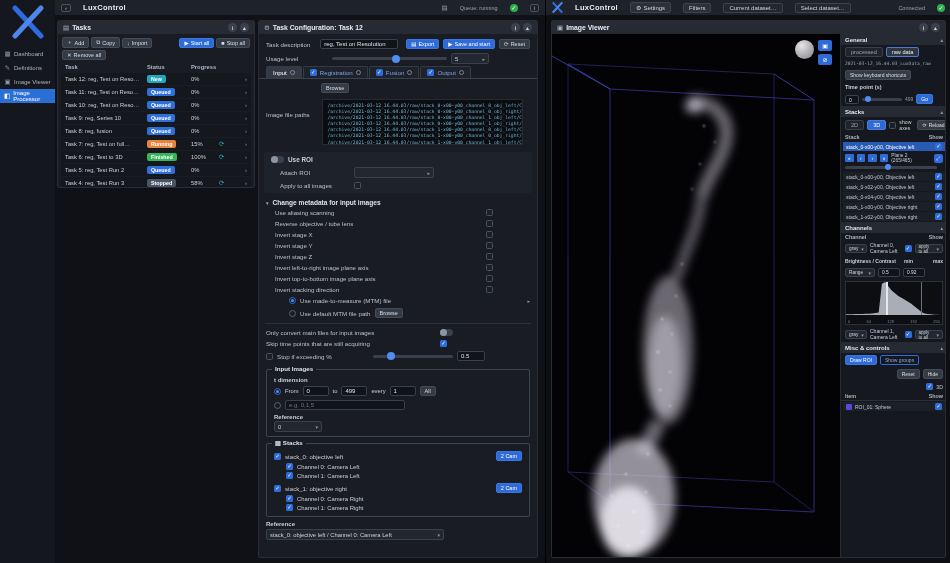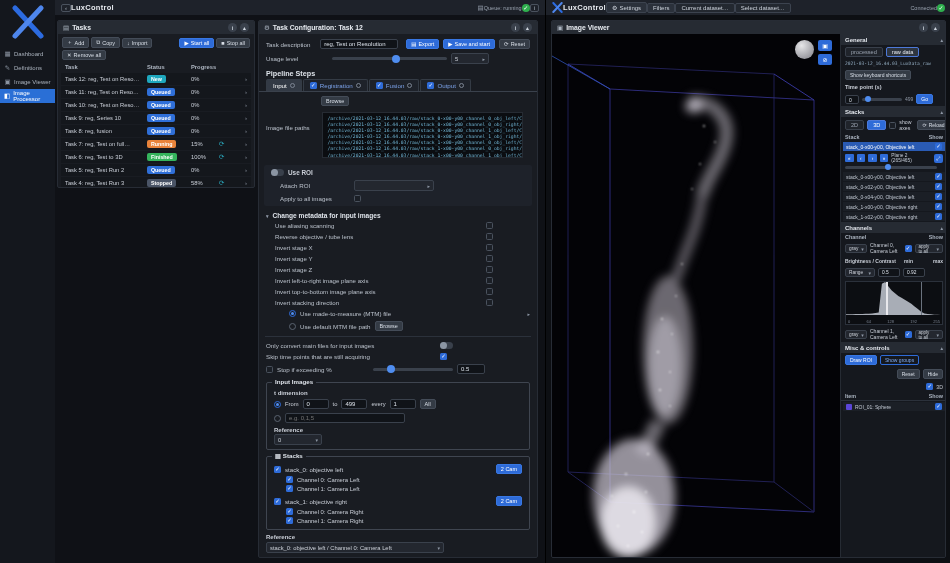--- a/index.html
+++ b/index.html
@@ -3,21 +3,21 @@
 <meta charset="utf-8">
 <style>
   * { margin:0; padding:0; box-sizing:border-box; }
   html,body { width:950px; height:563px; overflow:hidden; background:#07080b;
     font-family:"Liberation Sans", sans-serif; color:#c9ced7; }
   .win { position:absolute; top:0; height:563px; }
   #win-left  { left:0; width:545px; background:#0f1116; }
   #win-right { left:545px; width:405px; background:#0d0f13; border-left:1px solid #000; }
 
   .titlebar { position:absolute; top:0; height:15px; background:#1e222a; display:flex;
-    align-items:center; gap:0; padding:0 6px; font-size:7px; z-index:5; }
+    align-items:center; gap:12px; padding:0 6px; font-size:7px; z-index:5; }
   #win-left .titlebar { left:55px; width:490px; }
   #win-right .titlebar { left:0; width:405px; }
   .tb-title { font-weight:bold; font-size:7.5px; color:#e8ebf0; letter-spacing:.3px; }
   .tb-btn { background:#2b313b; border:1px solid #3c434f; border-radius:2px; color:#cdd3dc;
     font-size:6px; padding:1px 5px; display:flex; align-items:center; gap:2px; }
   .tb-btn.darker { background:#232830; }
   .sp { flex:1; }
   .mini-ic { font-size:6.5px; color:#8f98a6; }
   .green-check { width:8px; height:8px; border-radius:50%; background:#2faf4e; color:#fff;
     font-size:6px; line-height:8px; text-align:center; }
@@ -267,21 +267,20 @@
       <span class="lbl" style="width:62px">Usage level</span>
       <span class="slider" style="width:115px">
           <span class="thumb" style="left:52%"></span>
         </span>
       <span class="sel" style="width:38px">
           <span>5</span>
           <span class="caret">▸</span>
         </span>
     </div>
 
-    <div class="sec-h" style="font-size:7.2px">Pipeline Steps</div>
 
     <div class="tabs">
       <span class="tab active">
           <span>Input</span>
           <span class="dot"></span>
         </span>
       <span class="tab">
           <span class="cb">✓</span>
           <span>Registration</span>
           <span class="dot"></span>

